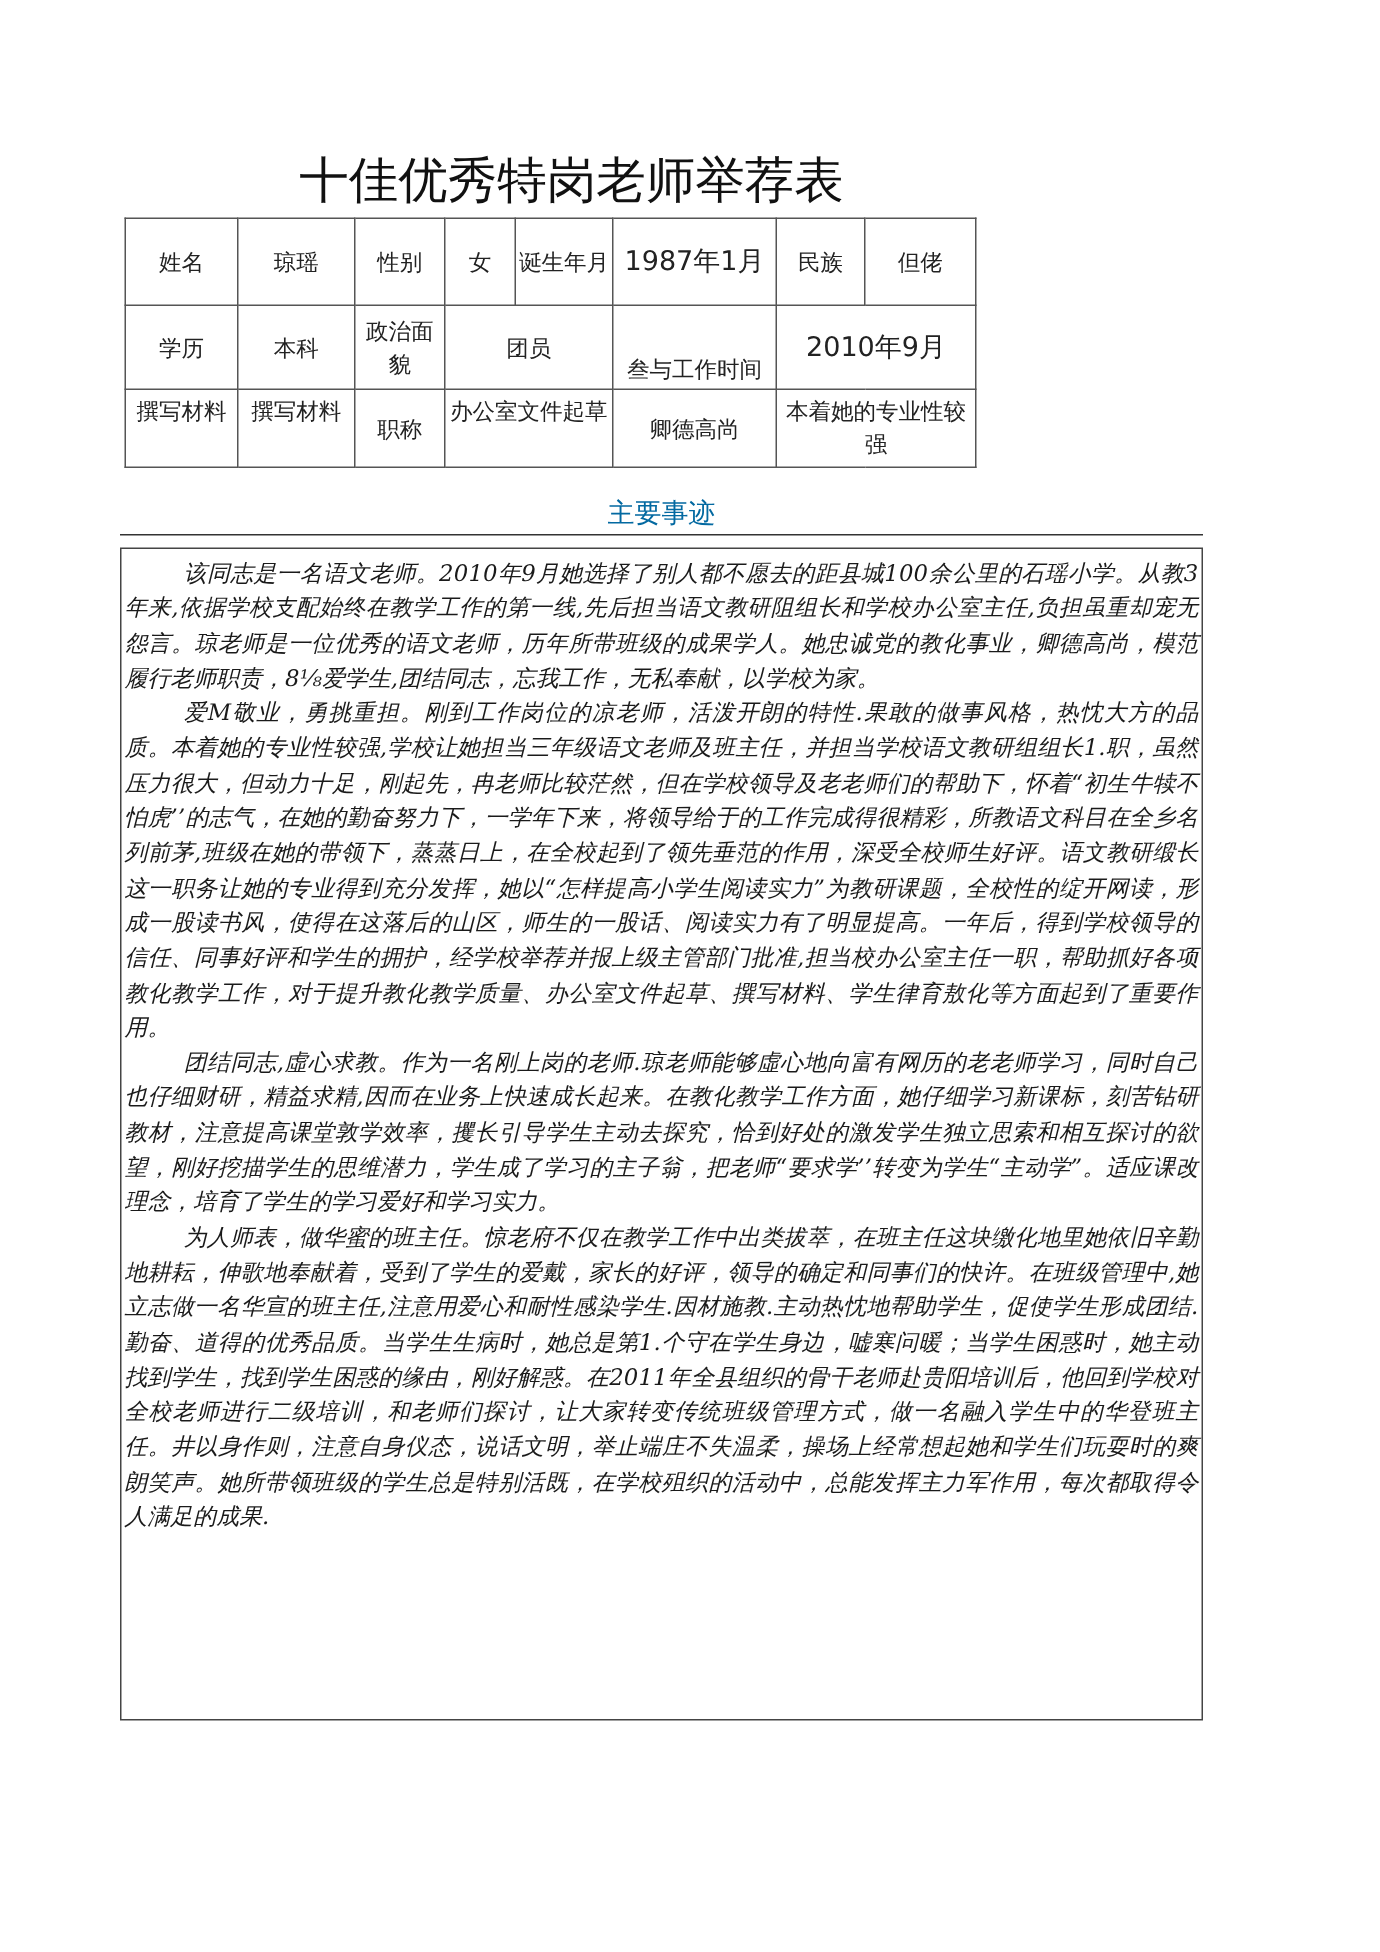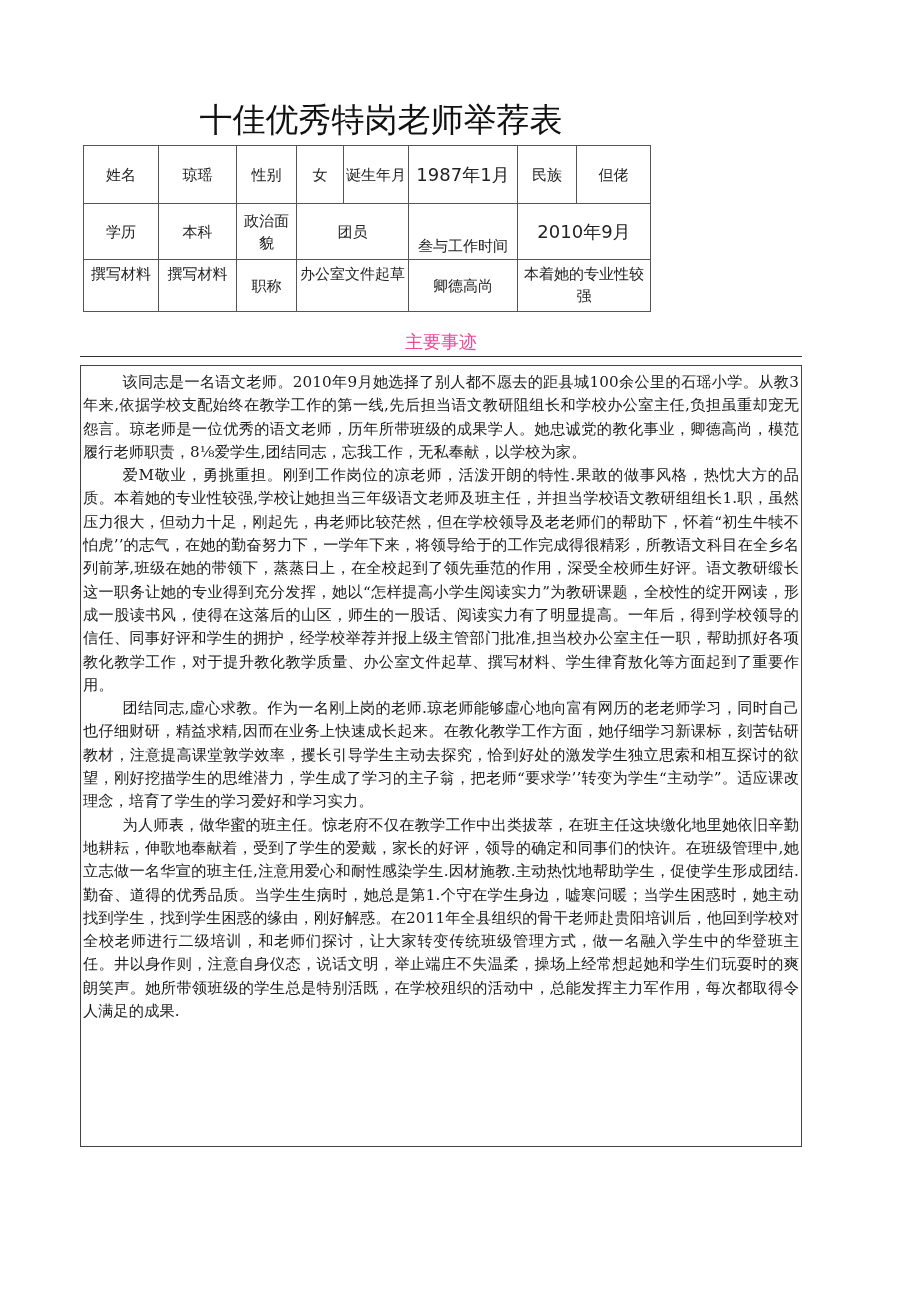--- a/index.html
+++ b/index.html
@@ -9,27 +9,27 @@
              font-family: "DejaVu Sans", "Liberation Sans", sans-serif; font-size: 33px;
              letter-spacing: 0px; color: #111; font-weight: normal; }
     table.info { position: absolute; left: 83px; top: 145px; border-collapse: collapse;
                  table-layout: fixed; width: 567px; font-size: 15px; border-radius: 32px; }
     table.info td { border: 1.3px solid #555; text-align: center; vertical-align: middle;
                     padding: 0 2px; line-height: 22px; color: #222; }
     table.info td.num { font-family: "DejaVu Sans", "Liberation Sans", sans-serif; font-size: 18px; }
     table.info td.top { vertical-align: top; padding-top: 3px; }
     table.info td.bottom { vertical-align: bottom; padding-bottom: 2px; }
     .section-title { position: absolute; left: 80px; width: 722px; top: 330px; text-align: center;
-                     font-family: "DejaVu Sans", "Liberation Sans", sans-serif; font-size: 18px; color: #ec4899; }
+                     font-family: "DejaVu Sans", "Liberation Sans", sans-serif; font-size: 18px; color: #0369a1; }
     .section-rule { position: absolute; left: 80px; width: 722px; top: 356px; height: 0;
                     border-top: 1.3px solid #333; }
     .body-box { position: absolute; left: 80px; top: 365px; width: 722px; height: 782px;
                 border: 1.3px solid #444; box-sizing: border-box; padding: 5px 2px 0 2px; }
     .para { margin: 0; font-size: 15.2px; line-height: 23.3px; text-indent: 2.6em;
-            text-align: justify; color: #1a1a1a; letter-spacing: 0.1px; }
+            text-align: justify; color: #1a1a1a; letter-spacing: 0.1px; font-style: italic; }
   </style>
 </head>
 <body>
 
 <div class="title">十佳优秀特岗老师举荐表</div>
 
 <table class="info">
   <colgroup>
     <col style="width:75px">
       <col style="width:78px">

